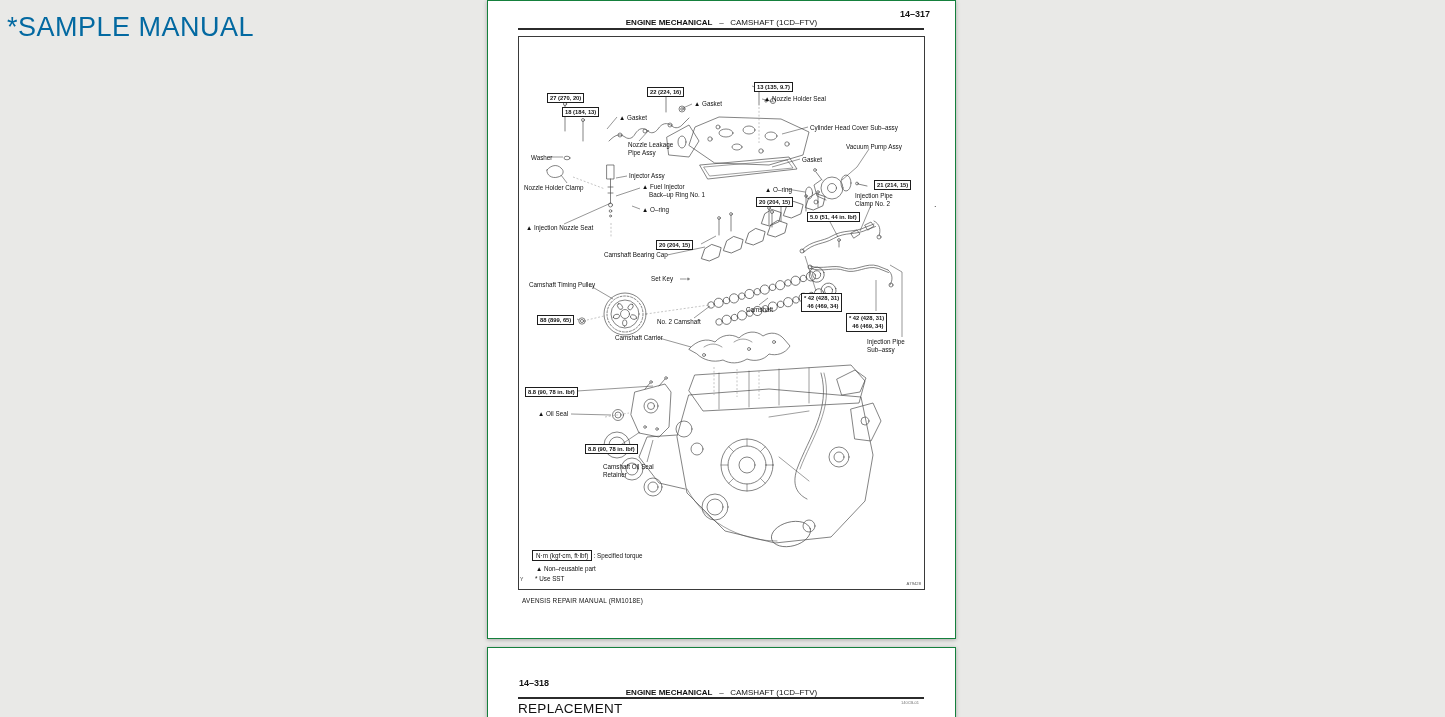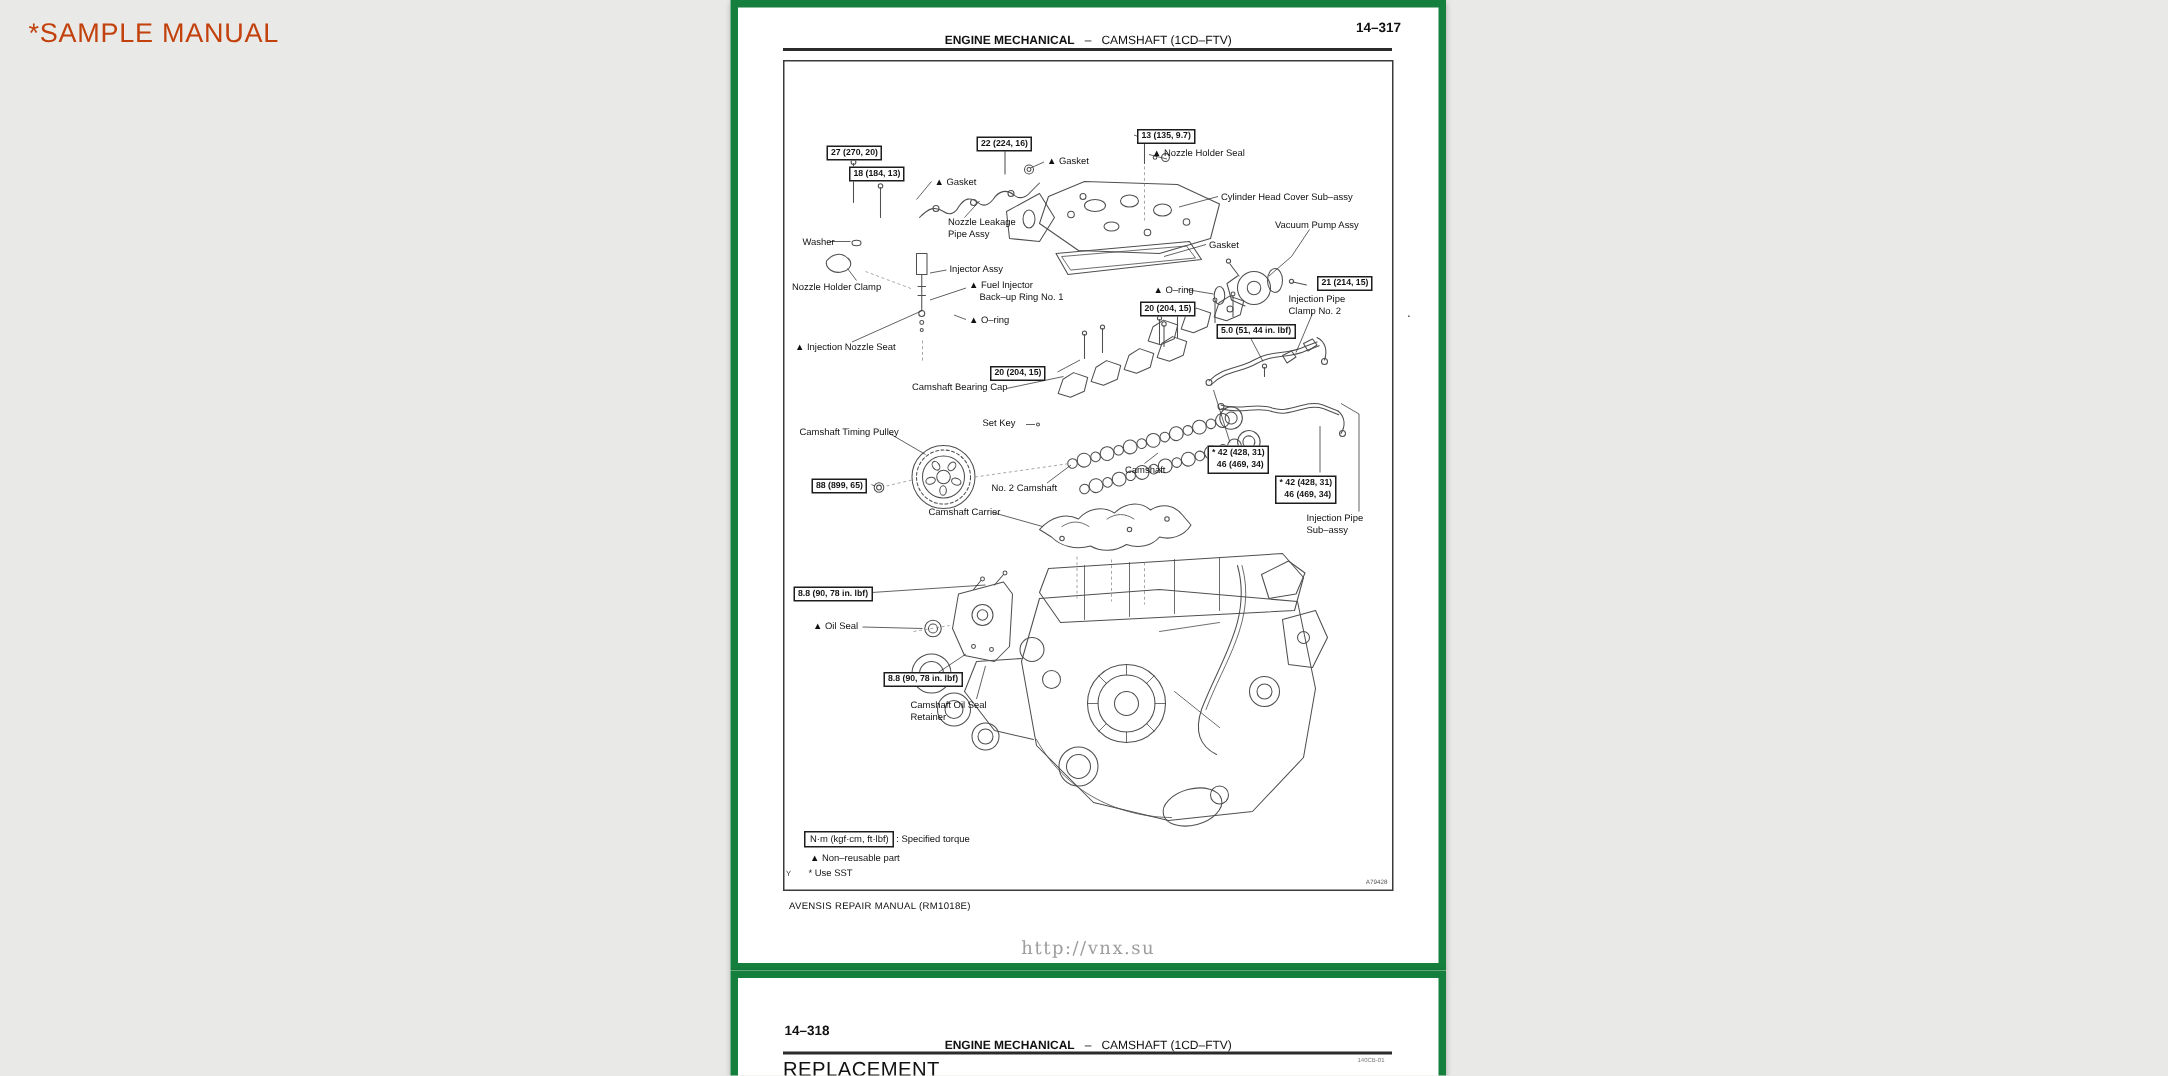--- a/index.html
+++ b/index.html
@@ -1,20 +1,20 @@
 <!DOCTYPE html>
 <html><head>
 <meta charset="utf-8">
 <style>
   html,body{margin:0;padding:0}
   body{width:1445px;height:717px;background:#e9e9e7;overflow:hidden;position:relative;
        font-family:"Liberation Sans",sans-serif;color:#111}
-  .banner{position:absolute;left:19px;top:12px;font-size:18px;letter-spacing:.5px;color:#c2410c}
+  .banner{position:absolute;left:7px;top:12px;font-size:27px;letter-spacing:.5px;color:#0369a1}
   .page{position:absolute;left:487px;width:467px;background:#fff;
-        box-shadow:0 1px 4px rgba(0,0,0,.28);border:5px solid #15803d}
+        box-shadow:0 1px 4px rgba(0,0,0,.28);border:1px solid #15803d}
   #page1{top:0;height:637px}
   #page2{top:647px;height:80px}
   .pnum{position:absolute;font-weight:bold;font-size:9px}
   .hdr{position:absolute;left:0;right:0;text-align:center;font-size:8px;white-space:pre}
   .hdr .sec{font-weight:bold}
   .rule{position:absolute;left:30px;right:31px;height:2px;background:#2b2b2b}
   #figure{position:absolute;left:30px;top:35px;width:405px;height:552px;border:1px solid #3a3a3a;background:#fff}
   #figure svg{position:absolute;left:0;top:0}
   .lbl{position:absolute;font-size:6.3px;line-height:1.3;white-space:pre;z-index:3}
   .tq{position:absolute;font-size:5.8px;font-weight:bold;border:1px solid #1d1d1d;background:#fff;
@@ -334,21 +334,20 @@
       <span>: Specified torque</span>
     </div>
     <div class="legend-line" style="left:17px;top:528px">▲ Non–reusable part</div>
     <div class="legend-line" style="left:16px;top:538px">* Use SST</div>
     <div class="figcode">A79428</div>
   </div>
 
   <div class="margin-letter">Y</div>
   <div class="margin-dot">.</div>
   <div class="footer">AVENSIS REPAIR MANUAL   (RM1018E)</div>
-  <div class="watermark">http://vnx.su</div>
 </div>
 
 <div class="page" id="page2">
   <div class="pnum" style="left:31px;top:30px">14–318</div>
   <div class="hdr" style="top:40px"><span class="sec">ENGINE MECHANICAL</span><span>   </span><span>–</span><span>   </span><span>CAMSHAFT (1CD–FTV)</span></div>
   <div class="rule" style="top:49px"></div>
   <div class="p2-code">140CB-01</div>
   <div class="p2-title">REPLACEMENT</div>
 </div>
 

